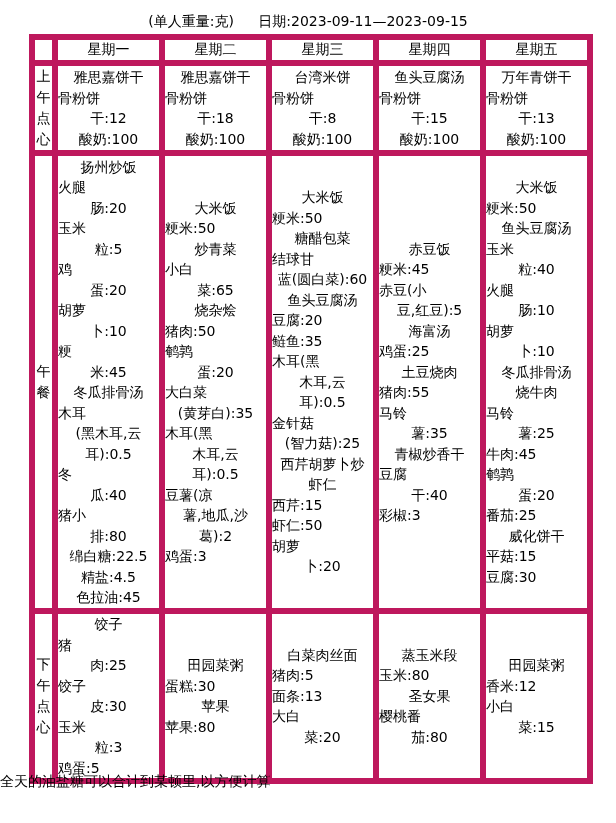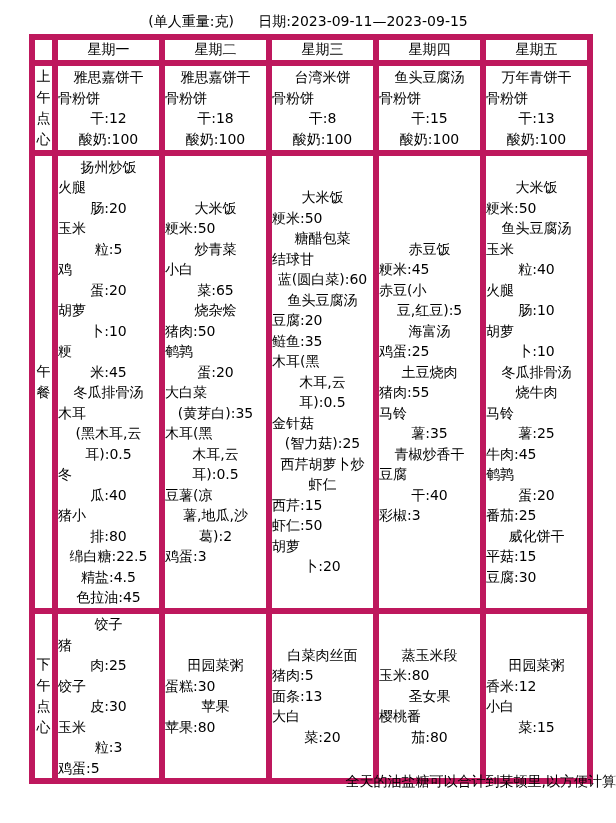--- a/index.html
+++ b/index.html
@@ -14,21 +14,21 @@
   tr.head th { text-align:center; }
   tr.r-am { height:86px; }
   tr.r-lunch { height:458px; }
   tr.r-pm { height:167px; }
   .rowlabel { text-align:center; line-height:21px; }
   .rowlabel div { height:21px; }
   .cell { padding:0 2px; }
   .ln { height:20.5px; line-height:20.5px; white-space:nowrap; overflow:visible; }
   .r { text-align:left; }
   .c { text-align:center; }
-  .footer { position:absolute; top:772px; left:0; width:616px; text-align:right; font-size:14px; line-height:18px; }
+  .footer { position:absolute; top:772px; left:0; width:616px; text-align:left; font-size:14px; line-height:18px; }
 </style>
 </head>
 <body>
 
 <div class="title">
   <span>(单人重量:克)</span>
   <span>日期:2023-09-11—2023-09-15</span>
 </div>
 
 <table class="menu">

